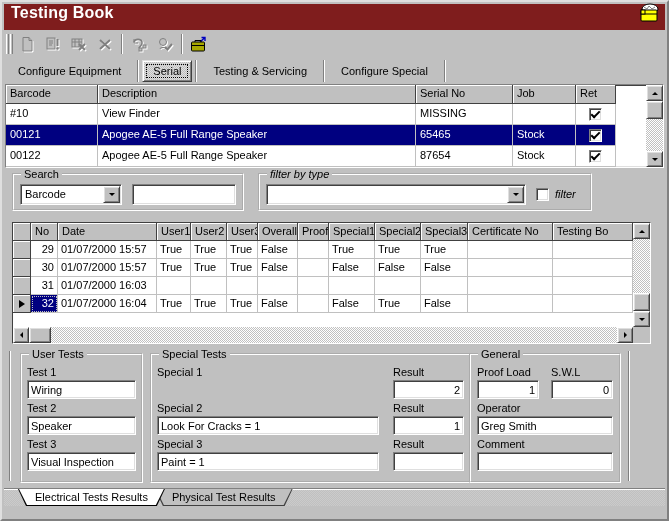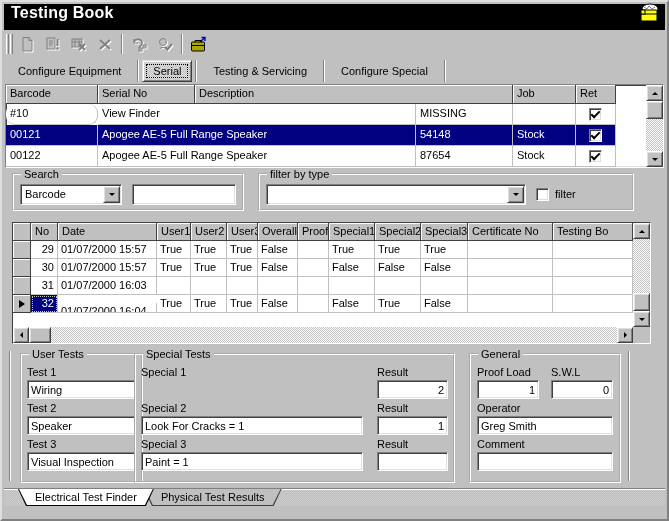--- a/index.html
+++ b/index.html
@@ -16,21 +16,21 @@
     border-top: 2px solid #dfdfdf;
     border-left: 2px solid #dfdfdf;
     border-right: 2px solid #808080;
     border-bottom: 2px solid #808080;
     overflow: hidden;
     position: relative;
   }
   
   .titlebar {
     height: 26px; margin: 2px 2px 0 2px;
-    background: #000000;
+    background: #7f1d1d;
     display: flex; align-items: center;
     padding: 0 3px 8px 7px;
   }
   .titlebar .title { flex: 1; color: #fff; font-weight: bold; font-size: 16px; letter-spacing: 0.2px; }
   .titlebar-icon { width: 27px; height: 22px; display:flex; align-items:center; justify-content:center; }
   
   .toolbar { height: 28px; display: flex; align-items: center; padding: 3px 0 3px 4px; }
   .grip { width: 3px; height: 20px; border-left: 1px solid #fff; border-right: 1px solid #808080; margin-right: 1px; }
   .tb-btn {
     width: 24px; height: 22px; background: transparent; border: none;
@@ -106,21 +106,21 @@
   .tri { width: 0; height: 0; border: 3px solid transparent; }
   .tri.up   { border-bottom-color: #000; margin-top: -3px; }
   .tri.down { border-top-color: #000;  margin-bottom: -3px; }
   .tri.left { border-right-color: #000; margin-left: -3px; }
   .tri.right{ border-left-color: #000; margin-right: -3px; }
   
   .search-row { display: flex; margin: 5px 0 0 10px; }
   .groupbox { position: relative; border: 2px groove #ffffff; padding: 10px 6px 6px 6px; }
   .gb-label { position: absolute; top: -7px; left: 7px; background: #c0c0c0; padding: 0 3px; white-space: nowrap; }
   .search-box { width: 232px; height: 38px; display: flex; gap: 10px; align-items: center; margin-right: 14px; }
-  .filter-box { width: 376px; height: 38px; display: flex; gap: 10px; align-items: center; }
+  .filter-box { width: 334px; height: 38px; display: flex; gap: 10px; align-items: center; font-style: italic; }
   .combo { background: #fff; height: 21px; display: flex; align-items: center; }
   .combo .combo-value { flex: 1; padding-left: 4px; overflow: hidden; white-space: nowrap; }
   .combo .combo-btn { width: 17px; height: 17px; flex: none; display: flex; align-items: center; justify-content: center; margin-right: 1px; }
   .combo.w104 { width: 104px; }
   .combo.w260 { width: 260px; }
   .tbox { height: 21px; background: #fff; font: 11px "Liberation Sans", sans-serif; padding: 1px 4px;
     border: 1px solid; border-color: #808080 #ffffff #ffffff #808080;
     box-shadow: inset 1px 1px 0 #404040, inset -1px -1px 0 #dfdfdf; outline: none; }
   .tbox.w104 { width: 104px; }
   .cb-label { margin-left: -4px; }
@@ -156,21 +156,21 @@
     border-left: 1px solid #808080; border-right: 1px solid #fff; }
   .gb { position: absolute; border: 2px groove #ffffff; }
   .gb .gb-label { top: -7px; }
   .field-label { display: block; margin: 3px 0 2px 0; white-space: nowrap; }
   .field-input { display: block; width: 100%; height: 19px; background: #fff;
     font: 11px "Liberation Sans", sans-serif; padding: 1px 3px;
     border: 1px solid; border-color: #808080 #ffffff #ffffff #808080;
     box-shadow: inset 1px 1px 0 #404040, inset -1px -1px 0 #dfdfdf; outline: none; }
   .field-input.num { text-align: right; }
   .gb-user { left: 18px; top: 4px; width: 123px; height: 130px; padding: 8px 5px 4px 5px; }
-  .gb-special { left: 132px; top: 4px; width: 321px; height: 130px; padding: 8px 5px 4px 5px; }
+  .gb-special { left: 148px; top: 4px; width: 321px; height: 130px; padding: 8px 5px 4px 5px; }
   .sp-row { display: grid; grid-template-columns: 222px 1fr 71px; column-gap: 0; align-items: center; }
   .sp-row .field-label { grid-row: 1; }
   .sp-row .r-label { grid-column: 3; }
   .sp-row .field-input { grid-row: 2; }
   .sp-row .r-input { grid-column: 3; }
   .gb-general { left: 467px; top: 4px; width: 152px; height: 130px; padding: 8px 6px 4px 6px; }
   .gen-row { display: grid; grid-template-columns: 62px 1fr 62px; align-items: center; }
   .gen-row .field-label { grid-row: 1; }
   .gen-row .c3 { grid-column: 3; }
   .gen-row .field-input { grid-row: 2; }
@@ -291,39 +291,39 @@
     <div class="tab">Testing &amp; Servicing</div>
     <div class="tab-sep"></div>
     <div class="tab">Configure Special</div>
     <div class="tab-sep"></div>
   </div>
 
   <div class="equip-grid sunken2">
     <div class="equip-table">
       <div class="eq-header">
           <div class="hcell" style="width: 92px;">Barcode</div>
+          <div class="hcell" style="width: 318px;">Description</div>
           <div class="hcell" style="width: 97px;">Serial No</div>
-          <div class="hcell" style="width: 318px;">Description</div>
           <div class="hcell" style="width: 63px;">Job</div>
           <div class="hcell" style="width: 40px;">Ret</div>
         </div>
       <div>
           <div class="eq-row">
-            <div class="cell" style="width: 92px; border-radius: 9px;">#10</div>
+            <div class="cell" style="width: 92px;">#10</div>
             <div class="cell" style="width: 318px;">View Finder</div>
             <div class="cell" style="width: 97px;">MISSING</div>
             <div class="cell" style="width: 63px;"></div>
             <div class="cell ret" style="width: 40px;">
               <div class="checkbox checked"></div>
             </div>
           </div>
           <div class="eq-row sel">
             <div class="cell" style="width: 92px;">00121</div>
             <div class="cell" style="width: 318px;">Apogee AE-5 Full Range Speaker</div>
-            <div class="cell" style="width: 97px;">54148</div>
+            <div class="cell" style="width: 97px;">65465</div>
             <div class="cell" style="width: 63px;">Stock</div>
             <div class="cell ret" style="width: 40px;">
               <div class="checkbox checked"></div>
             </div>
           </div>
           <div class="eq-row">
             <div class="cell" style="width: 92px;">00122</div>
             <div class="cell" style="width: 318px;">Apogee AE-5 Full Range Speaker</div>
             <div class="cell" style="width: 97px;">87654</div>
             <div class="cell" style="width: 63px;">Stock</div>
@@ -431,21 +431,21 @@
               <div class="cell" style="width: 46px;"></div>
               <div class="cell" style="width: 47px;"></div>
               <div class="cell" style="width: 85px;"></div>
               <div class="cell" style="width: 80px;"></div>
             </div>
             <div class="rg-row">
               <div class="rowsel">
                 <div class="tri right"></div>
               </div>
               <div class="cell num selcell" style="width: 27px;">32</div>
-              <div class="cell" style="width: 99px; margin-top: 8px;">01/07/2000 16:04</div>
+              <div class="cell" style="width: 99px;">01/07/2000 16:04</div>
               <div class="cell" style="width: 34px;">True</div>
               <div class="cell" style="width: 36px;">True</div>
               <div class="cell" style="width: 31px;">True</div>
               <div class="cell" style="width: 40px;">False</div>
               <div class="cell" style="width: 31px;"></div>
               <div class="cell" style="width: 46px;">False</div>
               <div class="cell" style="width: 46px;">True</div>
               <div class="cell" style="width: 47px;">False</div>
               <div class="cell" style="width: 85px;"></div>
               <div class="cell" style="width: 80px;"></div>
@@ -523,20 +523,20 @@
       </div>
       <label class="field-label">Operator</label>
       <input class="field-input" value="Greg Smith" style="">
       <label class="field-label">Comment</label>
       <input class="field-input" value="" style="">
     </div>
   </div>
 
   <div class="sheet-strip">
     <div class="sheet-tab-outer active">
-      <div class="sheet-tab"><span>Electrical Test Finder</span></div>
+      <div class="sheet-tab"><span>Electrical Tests Results</span></div>
     </div>
     <div class="sheet-tab-outer inactive">
       <div class="sheet-tab"><span>Physical Test Results</span></div>
     </div>
   </div>
 
 </div>
 
 </body></html>

